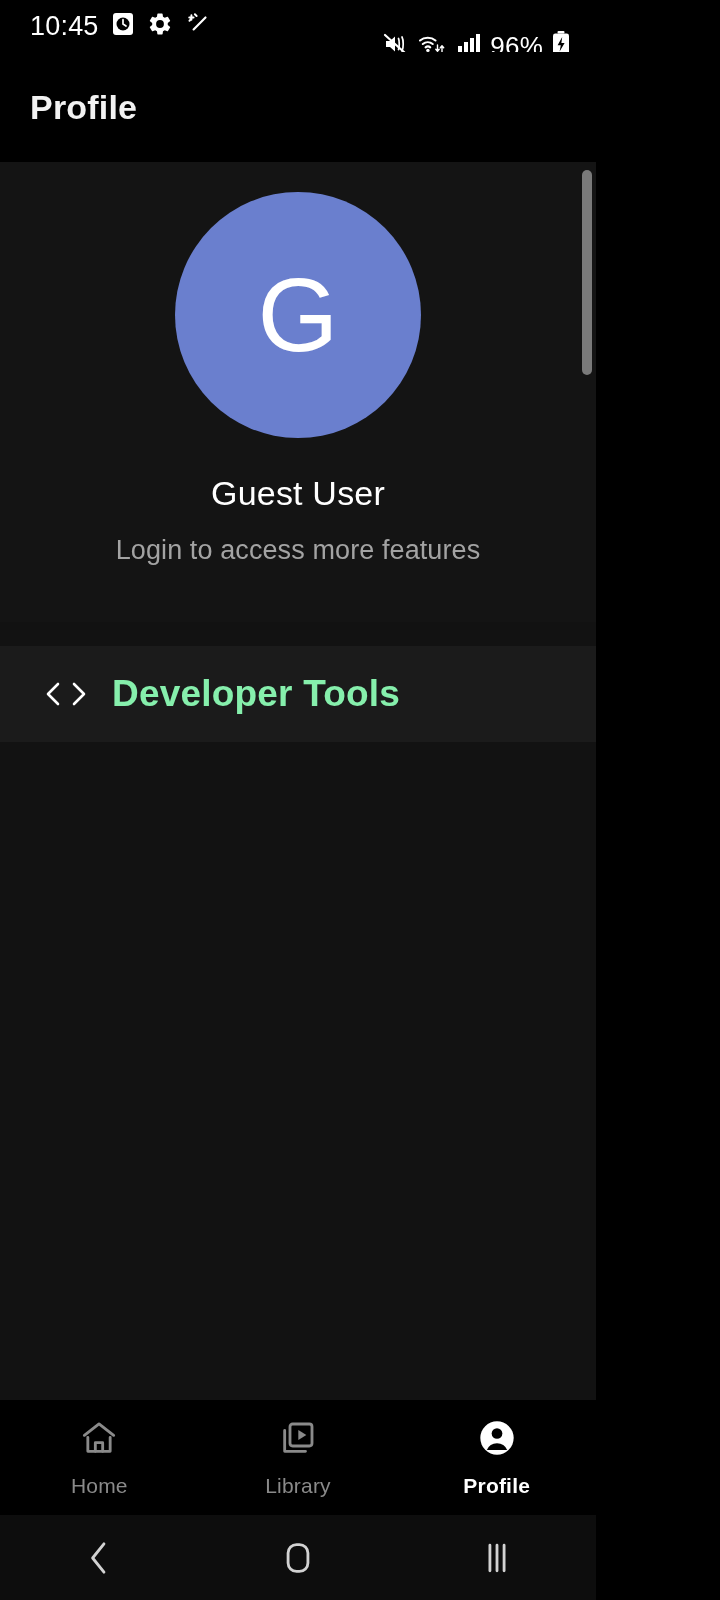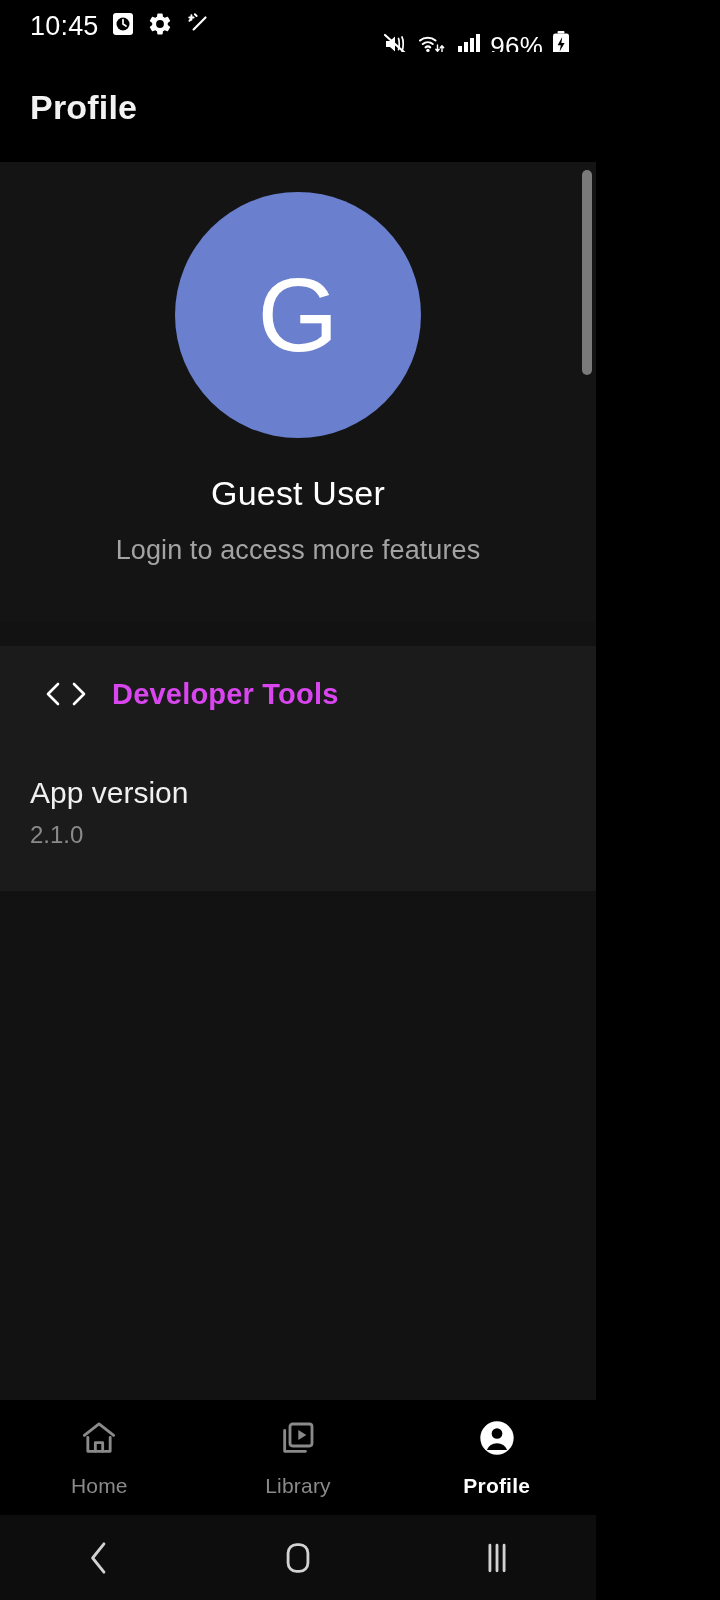--- a/index.html
+++ b/index.html
@@ -49,21 +49,21 @@
 
   .gap { height:24px; background:#121212; }
 
   .menu-row {
     background:#1b1b1b;
     height:96px;
     display:flex; align-items:center;
     padding:0 40px;
   }
   .code-icon { width:52px; display:flex; justify-content:center; margin-right:20px; }
-  .menu-label { color:#d946ef; font-size:29px; font-weight:700; letter-spacing:.2px; }
+  .menu-label { color:#86efac; font-size:37px; font-weight:700; letter-spacing:.2px; }
 
   .info-block { background:#1b1b1b; padding:34px 30px 42px; }
   .info-title { color:#f0f0f0; font-size:30px; font-weight:400; line-height:1.1; margin-bottom:12px; }
   .info-value { color:#8a8a8a; font-size:24px; font-weight:400; }
 
   .filler { background:#0d0d0d; flex:1; }
 
   
   .scrollthumb {
     position:absolute; right:4px; top:8px;
@@ -169,24 +169,20 @@
     <div class="menu-row">
       <span class="code-icon">
         <svg width="52" height="34" viewBox="0 0 52 34">
             <path d="M18 7 L8 17 L18 27" stroke="#fff" stroke-width="2.6" fill="none" stroke-linecap="round" stroke-linejoin="round"></path>
             <path d="M34 7 L44 17 L34 27" stroke="#fff" stroke-width="2.6" fill="none" stroke-linecap="round" stroke-linejoin="round"></path>
           </svg>
       </span>
       <span class="menu-label">Developer Tools</span>
     </div>
 
-    <div class="info-block">
-      <div class="info-title">App version</div>
-      <div class="info-value">2.1.0</div>
-    </div>
 
     <div class="filler"></div>
 
     <div class="scrollthumb"></div>
   </div>
 
   <div class="tabbar">
 
     <div class="tab inactive">
       <span class="ic">

